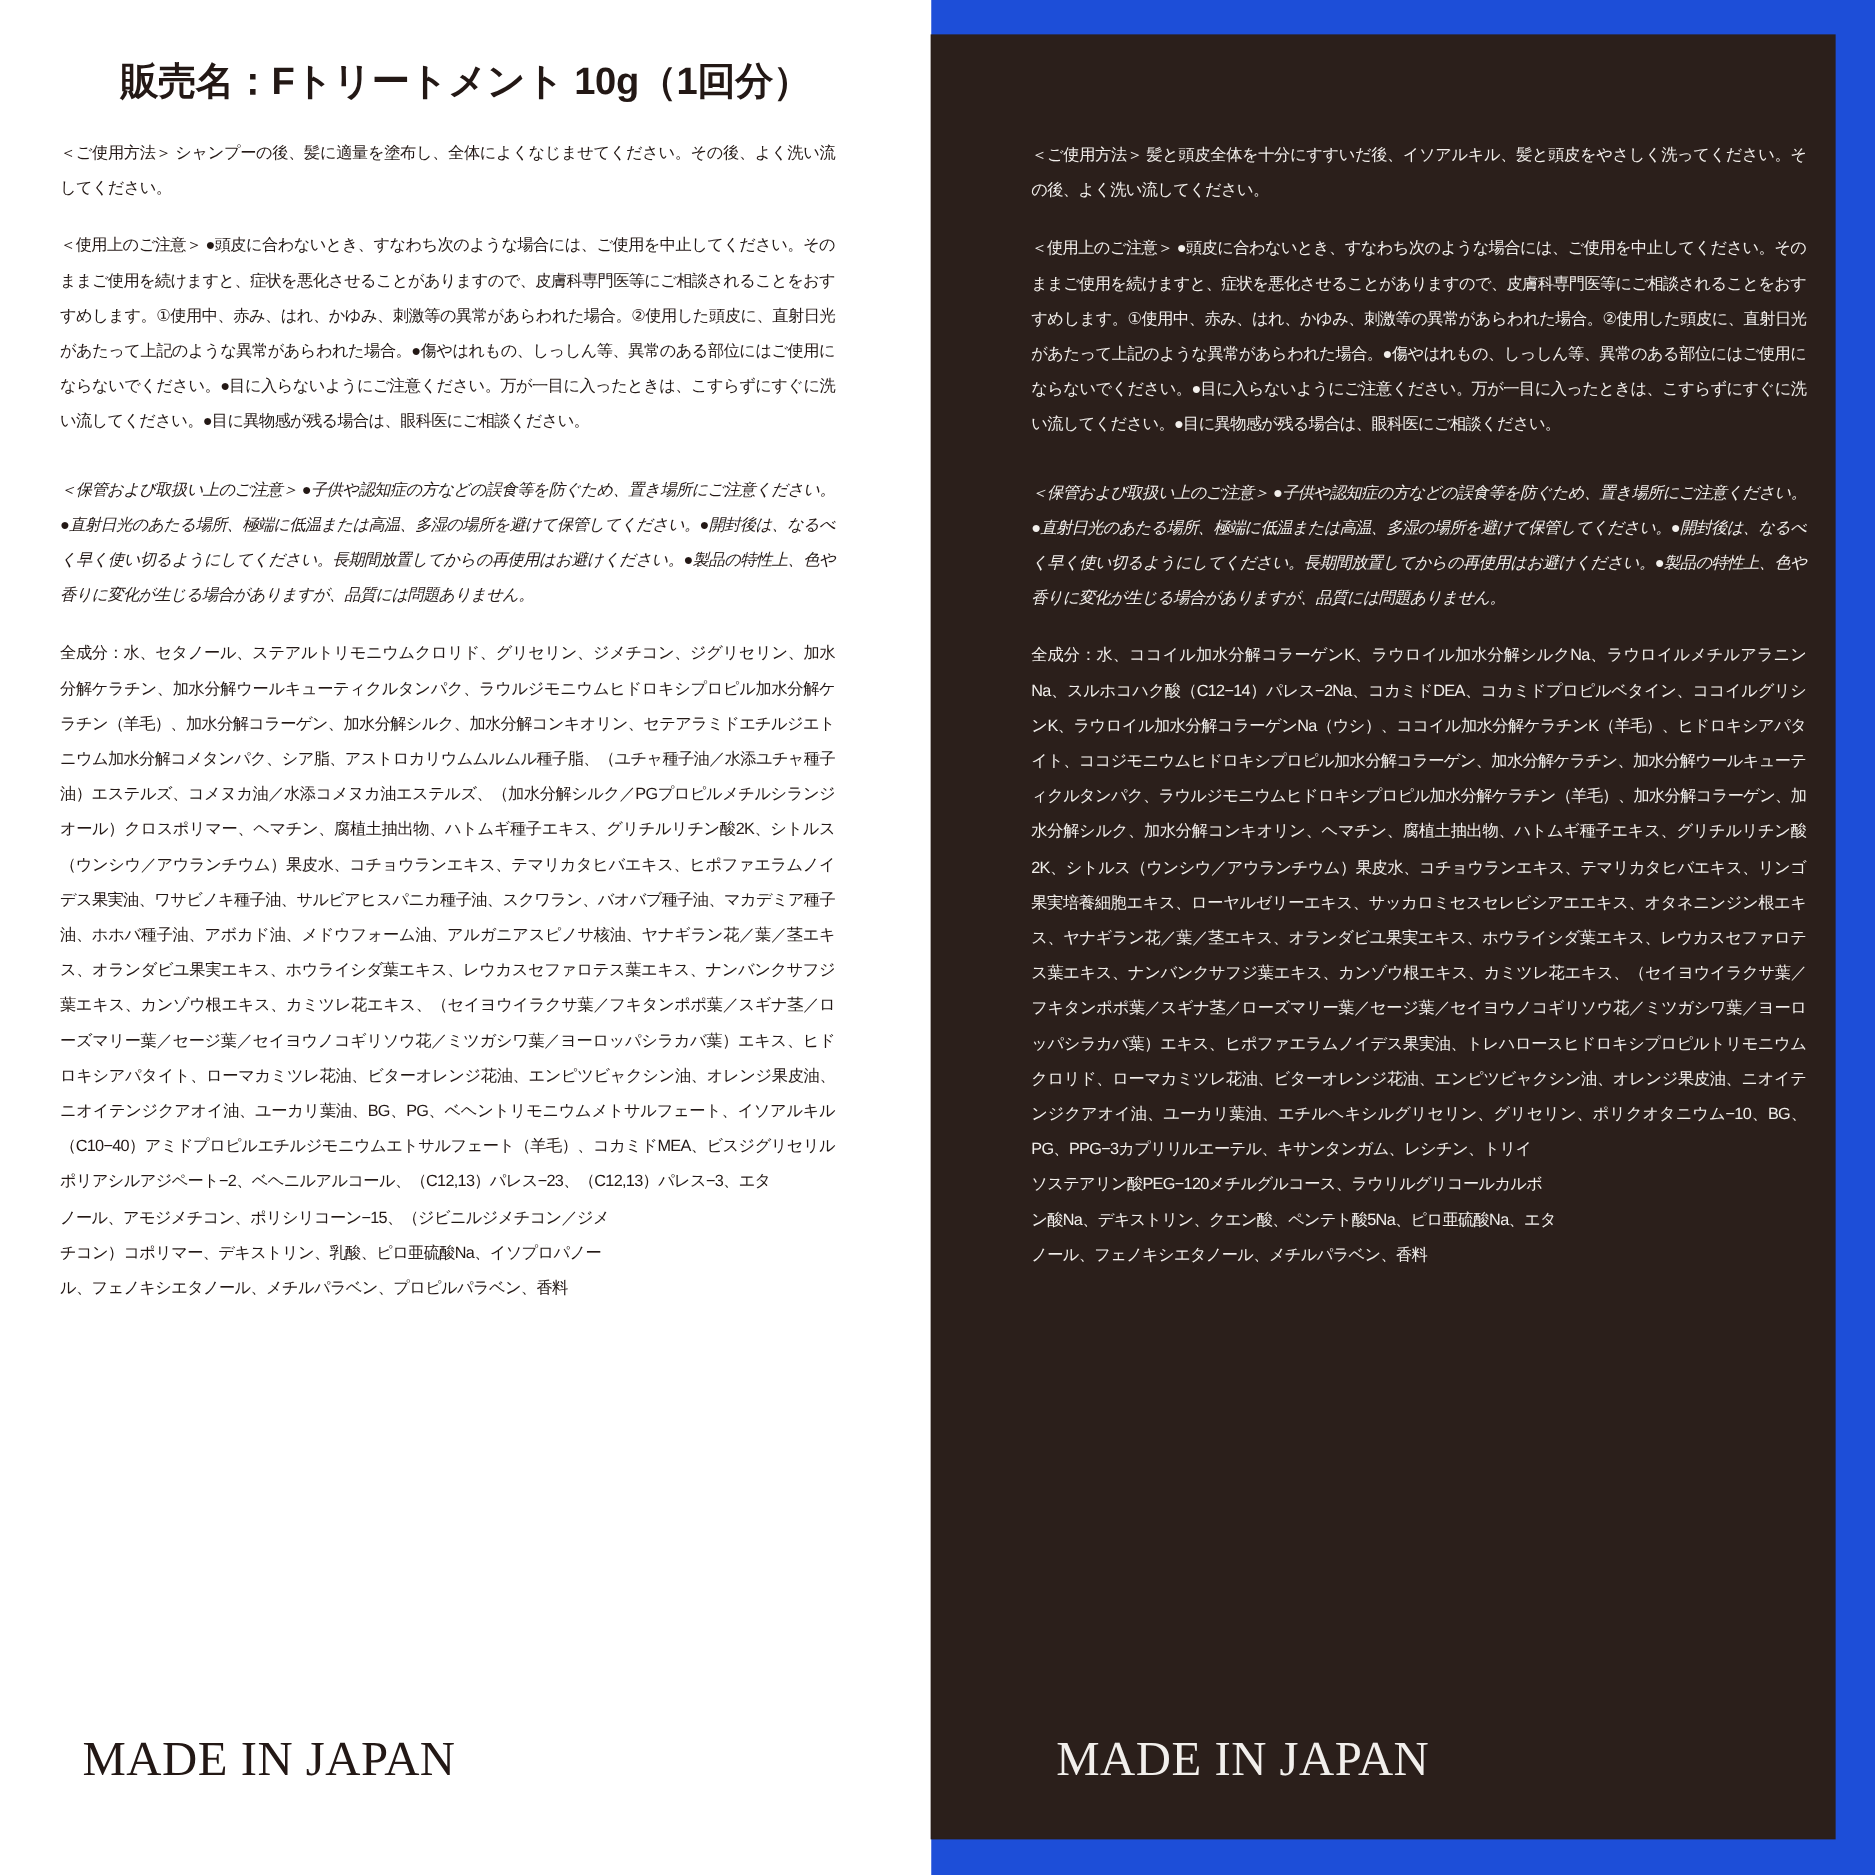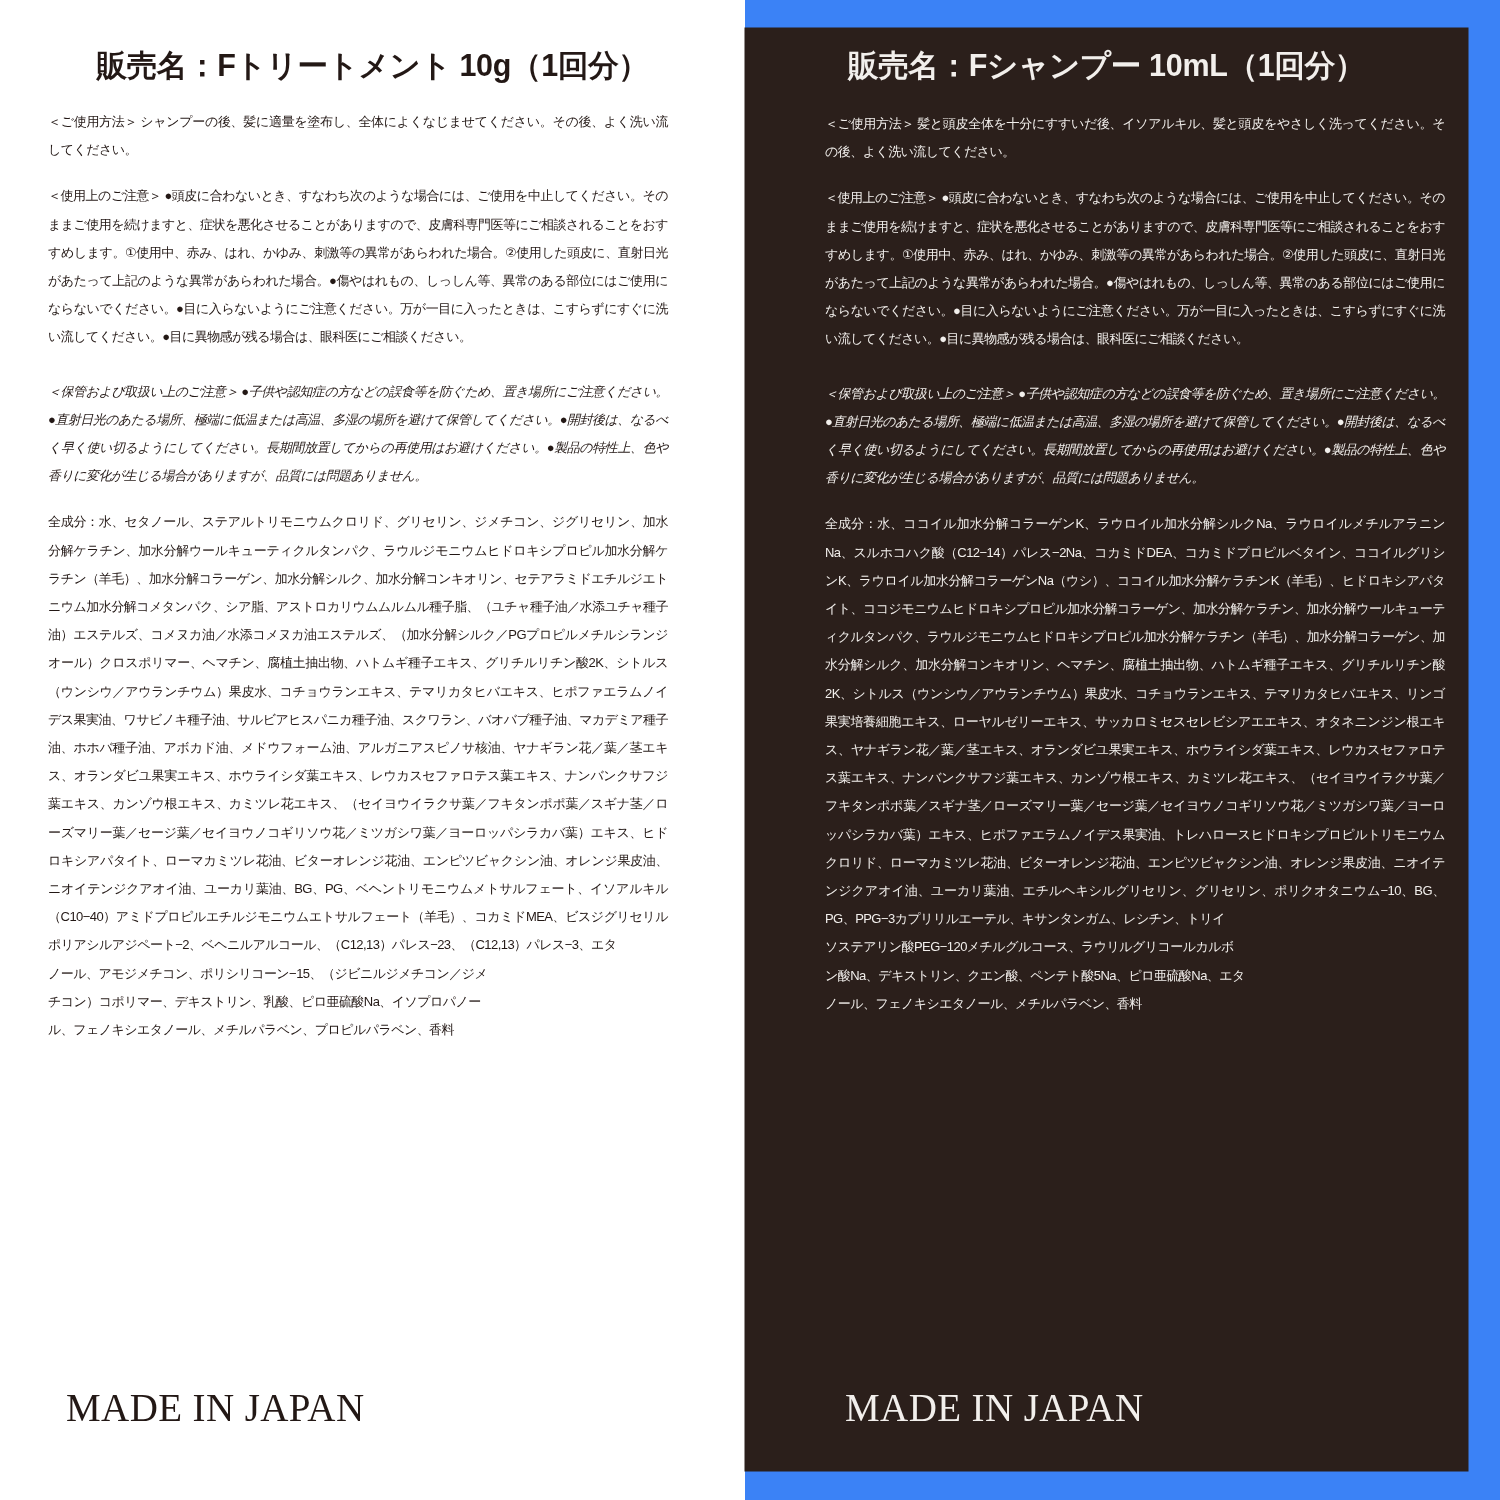--- a/index.html
+++ b/index.html
@@ -8,21 +8,21 @@
     height: 1500px;
     background: #ffffff;
     font-family: "Liberation Sans", "DejaVu Sans", sans-serif;
     overflow: hidden;
   }
 
   .sheet {
     position: relative;
     width: 1500px;
     height: 1500px;
-    background: #3b82f6;
+    background: #1d4ed8;
   }
 
   
   .panel-light {
     position: absolute;
     left: 0px;
     top: 0px;
     width: 745px;
     height: 1500px;
     background: #ffffff;
@@ -136,21 +136,20 @@
 
         <p class="para gap-top-small"><span>全成分：水、セタノール、ステアルトリモニウムクロリド、グリセリン、ジメチコン、ジグリセリン、加水分解ケラチン、加水分解ウールキューティクルタンパク、ラウルジモニウムヒドロキシプロピル加水分解ケラチン（羊毛）、加水分解コラーゲン、加水分解シルク、加水分解コンキオリン、セテアラミドエチルジエトニウム加水分解コメタンパク、シア脂、アストロカリウムムルムル種子脂、（ユチャ種子油／水添ユチャ種子油）エステルズ、コメヌカ油／水添コメヌカ油エステルズ、（加水分解シルク／PGプロピルメチルシランジオール）クロスポリマー、ヘマチン、腐植土抽出物、ハトムギ種子エキス、グリチルリチン酸2K、シトルス（ウンシウ／アウランチウム）果皮水、コチョウランエキス、テマリカタヒバエキス、ヒポファエラムノイデス果実油、ワサビノキ種子油、サルビアヒスパニカ種子油、スクワラン、バオバブ種子油、マカデミア種子油、ホホバ種子油、アボカド油、メドウフォーム油、アルガニアスピノサ核油、ヤナギラン花／葉／茎エキス、オランダビユ果実エキス、ホウライシダ葉エキス、レウカスセファロテス葉エキス、ナンバンクサフジ葉エキス、カンゾウ根エキス、カミツレ花エキス、（セイヨウイラクサ葉／フキタンポポ葉／スギナ茎／ローズマリー葉／セージ葉／セイヨウノコギリソウ花／ミツガシワ葉／ヨーロッパシラカバ葉）エキス、ヒドロキシアパタイト、ローマカミツレ花油、ビターオレンジ花油、エンピツビャクシン油、オレンジ果皮油、ニオイテンジクアオイ油、ユーカリ葉油、BG、PG、ベヘントリモニウムメトサルフェート、イソアルキル（C10−40）アミドプロピルエチルジモニウムエトサルフェート（羊毛）、コカミドMEA、ビスジグリセリルポリアシルアジペート−2、ベヘニルアルコール、（C12,13）パレス−23、（C12,13）パレス−3、エタ</span><span class="narrow">ノール、アモジメチコン、ポリシリコーン−15、（ジビニルジメチコン／ジメチコン）コポリマー、デキストリン、乳酸、ピロ亜硫酸Na、イソプロパノール、フェノキシエタノール、メチルパラベン、プロピルパラベン、香料</span></p>
       </div>
 
       <div class="made-in">MADE IN JAPAN</div>
     </div>
   </section>
 
   <section class="panel-dark">
     <div class="panel-inner">
-      <h1 class="product-title">販売名：Fシャンプー  10mL（1回分）</h1>
 
       <div class="body-col">
         <p class="para">＜ご使用方法＞ 髪と頭皮全体を十分にすすいだ後、イソアルキル、髪と頭皮をやさしく洗ってください。その後、よく洗い流してください。</p>
 
         <p class="para gap-top-small">＜使用上のご注意＞ ●頭皮に合わないとき、すなわち次のような場合には、ご使用を中止してください。そのままご使用を続けますと、症状を悪化させることがありますので、皮膚科専門医等にご相談されることをおすすめします。①使用中、赤み、はれ、かゆみ、刺激等の異常があらわれた場合。②使用した頭皮に、直射日光があたって上記のような異常があらわれた場合。●傷やはれもの、しっしん等、異常のある部位にはご使用にならないでください。●目に入らないようにご注意ください。万が一目に入ったときは、こすらずにすぐに洗い流してください。●目に異物感が残る場合は、眼科医にご相談ください。</p>
 
         <p class="para gap-top">＜保管および取扱い上のご注意＞ ●子供や認知症の方などの誤食等を防ぐため、置き場所にご注意ください。●直射日光のあたる場所、極端に低温または高温、多湿の場所を避けて保管してください。●開封後は、なるべく早く使い切るようにしてください。長期間放置してからの再使用はお避けください。●製品の特性上、色や香りに変化が生じる場合がありますが、品質には問題ありません。</p>
 
         <p class="para gap-top-small"><span>全成分：水、ココイル加水分解コラーゲンK、ラウロイル加水分解シルクNa、ラウロイルメチルアラニンNa、スルホコハク酸（C12−14）パレス−2Na、コカミドDEA、コカミドプロピルベタイン、ココイルグリシンK、ラウロイル加水分解コラーゲンNa（ウシ）、ココイル加水分解ケラチンK（羊毛）、ヒドロキシアパタイト、ココジモニウムヒドロキシプロピル加水分解コラーゲン、加水分解ケラチン、加水分解ウールキューティクルタンパク、ラウルジモニウムヒドロキシプロピル加水分解ケラチン（羊毛）、加水分解コラーゲン、加水分解シルク、加水分解コンキオリン、ヘマチン、腐植土抽出物、ハトムギ種子エキス、グリチルリチン酸2K、シトルス（ウンシウ／アウランチウム）果皮水、コチョウランエキス、テマリカタヒバエキス、リンゴ果実培養細胞エキス、ローヤルゼリーエキス、サッカロミセスセレビシアエエキス、オタネニンジン根エキス、ヤナギラン花／葉／茎エキス、オランダビユ果実エキス、ホウライシダ葉エキス、レウカスセファロテス葉エキス、ナンバンクサフジ葉エキス、カンゾウ根エキス、カミツレ花エキス、（セイヨウイラクサ葉／フキタンポポ葉／スギナ茎／ローズマリー葉／セージ葉／セイヨウノコギリソウ花／ミツガシワ葉／ヨーロッパシラカバ葉）エキス、ヒポファエラムノイデス果実油、トレハロースヒドロキシプロピルトリモニウムクロリド、ローマカミツレ花油、ビターオレンジ花油、エンピツビャクシン油、オレンジ果皮油、ニオイテンジクアオイ油、ユーカリ葉油、エチルヘキシルグリセリン、グリセリン、ポリクオタニウム−10、BG、PG、PPG−3カプリリルエーテル、キサンタンガム、レシチン、トリイ</span><span class="narrow">ソステアリン酸PEG−120メチルグルコース、ラウリルグリコールカルボン酸Na、デキストリン、クエン酸、ペンテト酸5Na、ピロ亜硫酸Na、エタノール、フェノキシエタノール、メチルパラベン、香料</span></p>
       </div>

